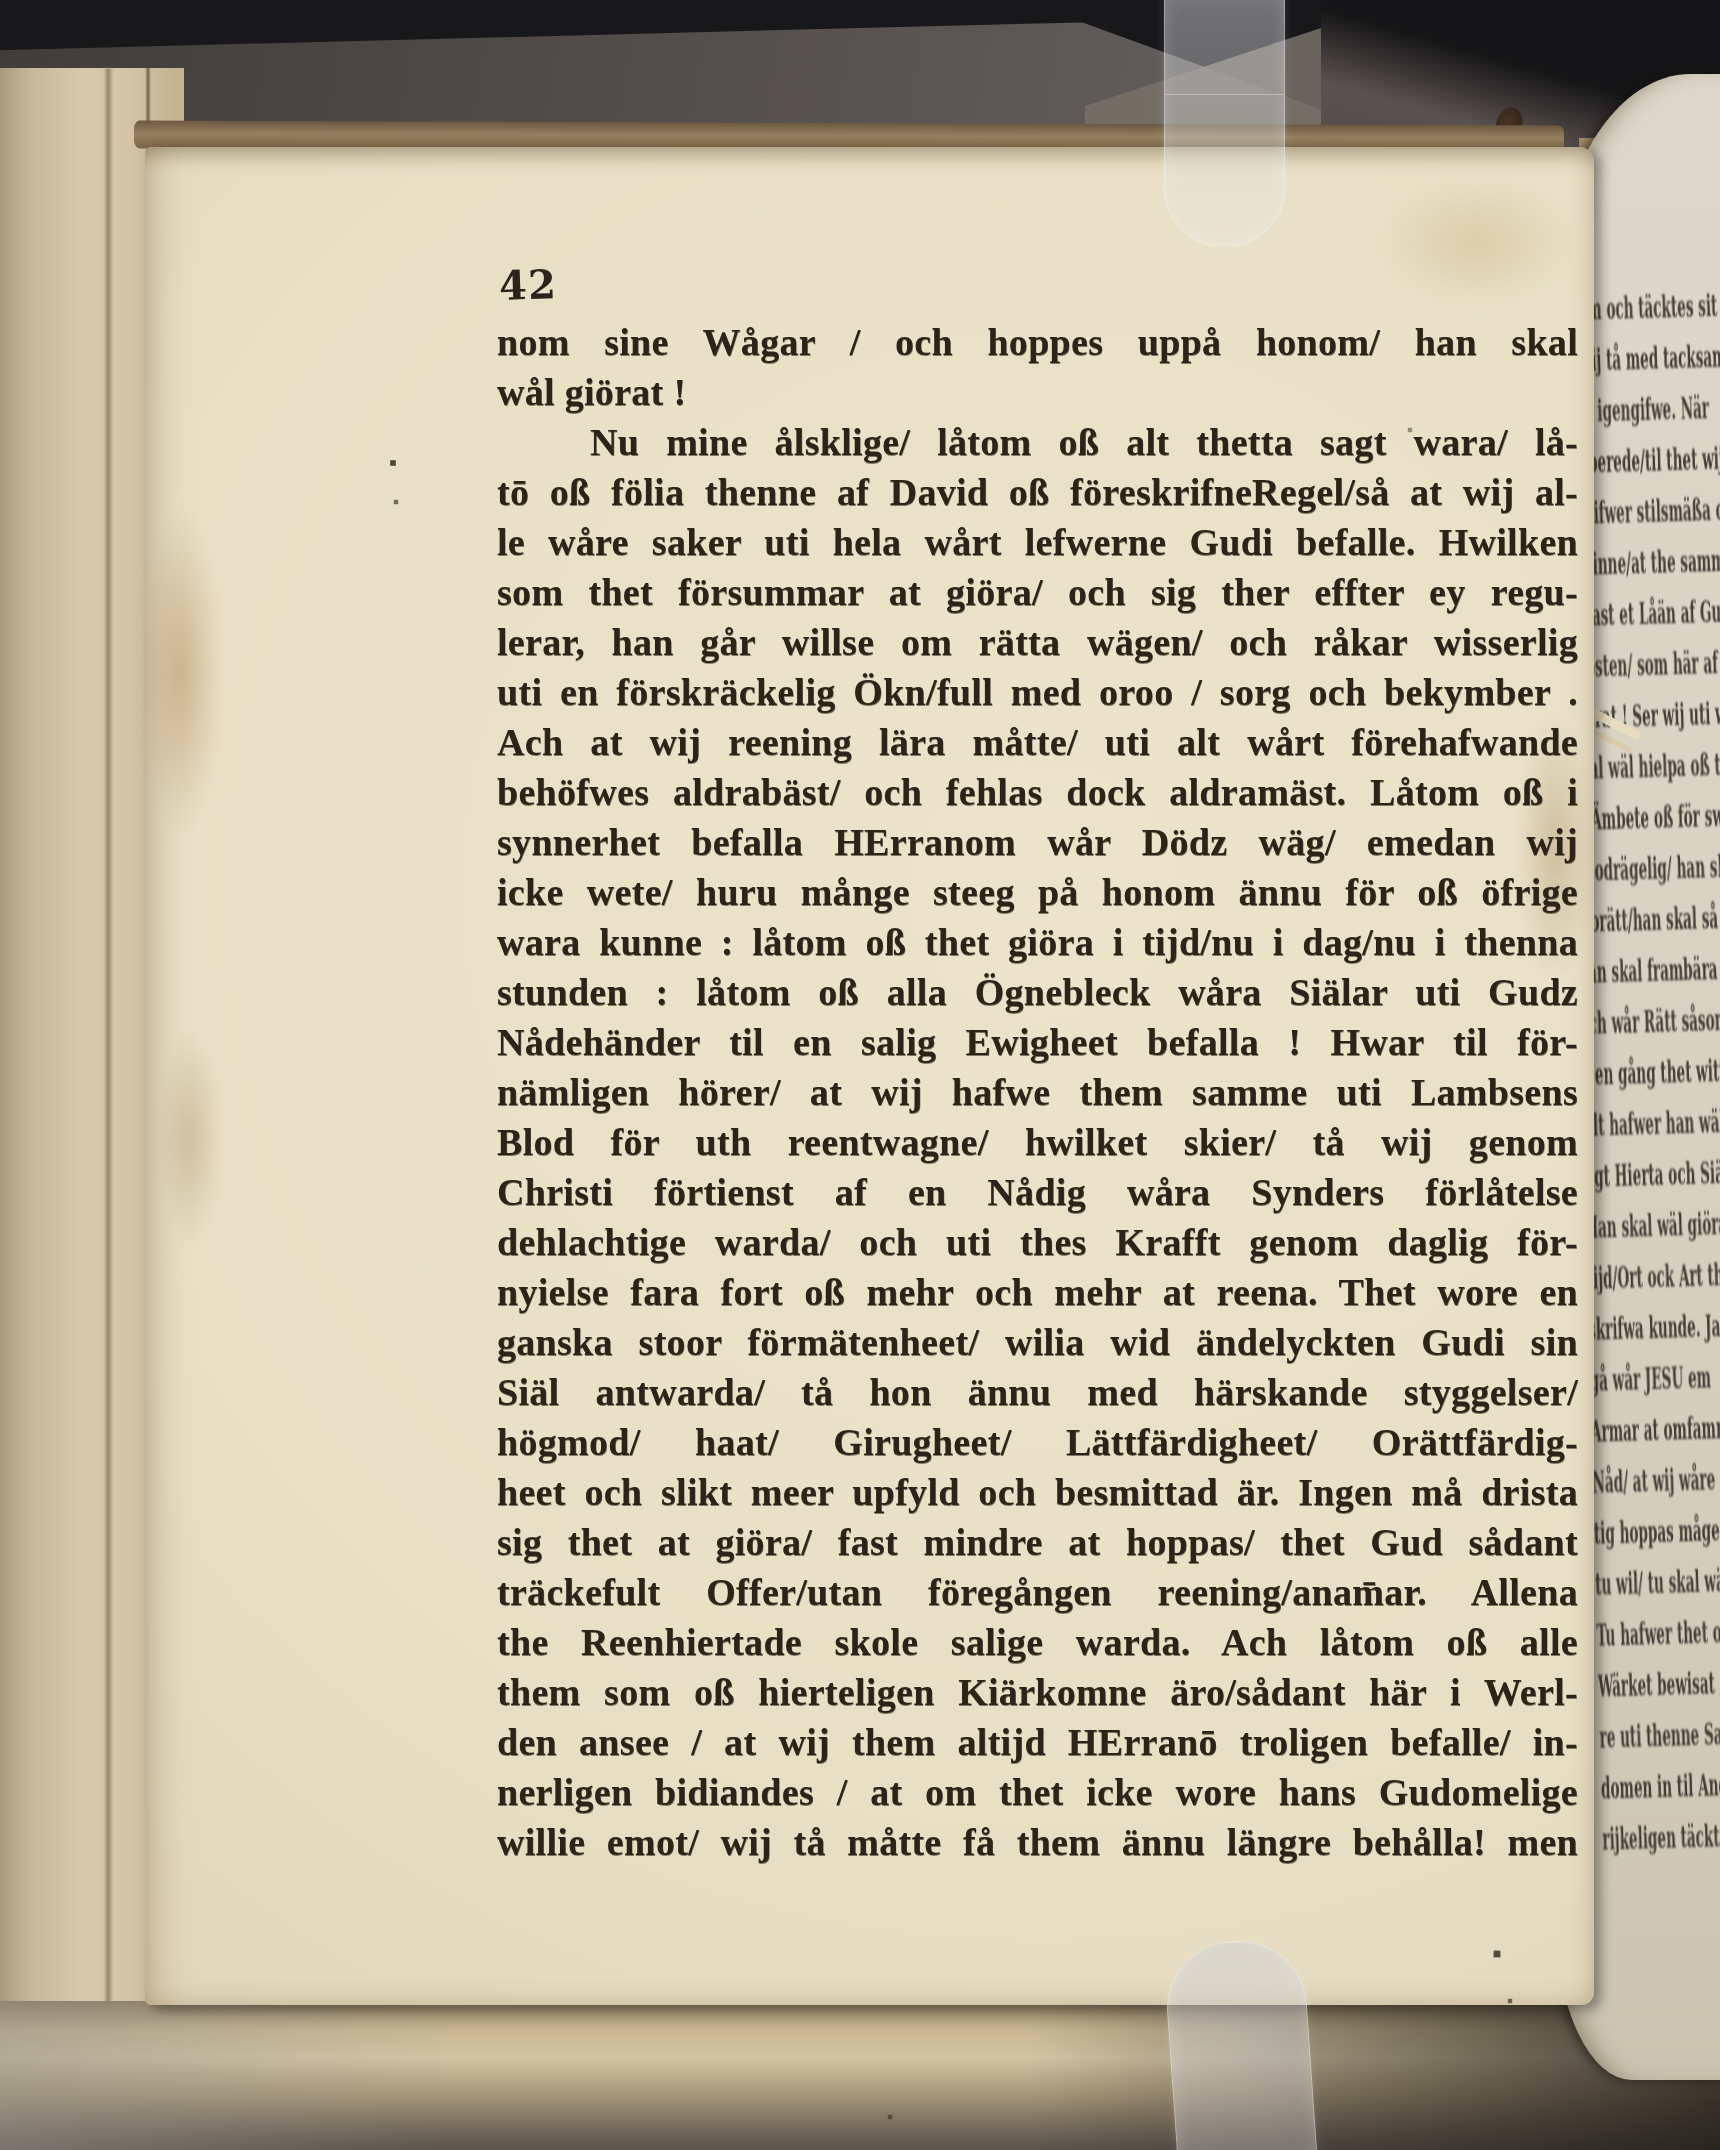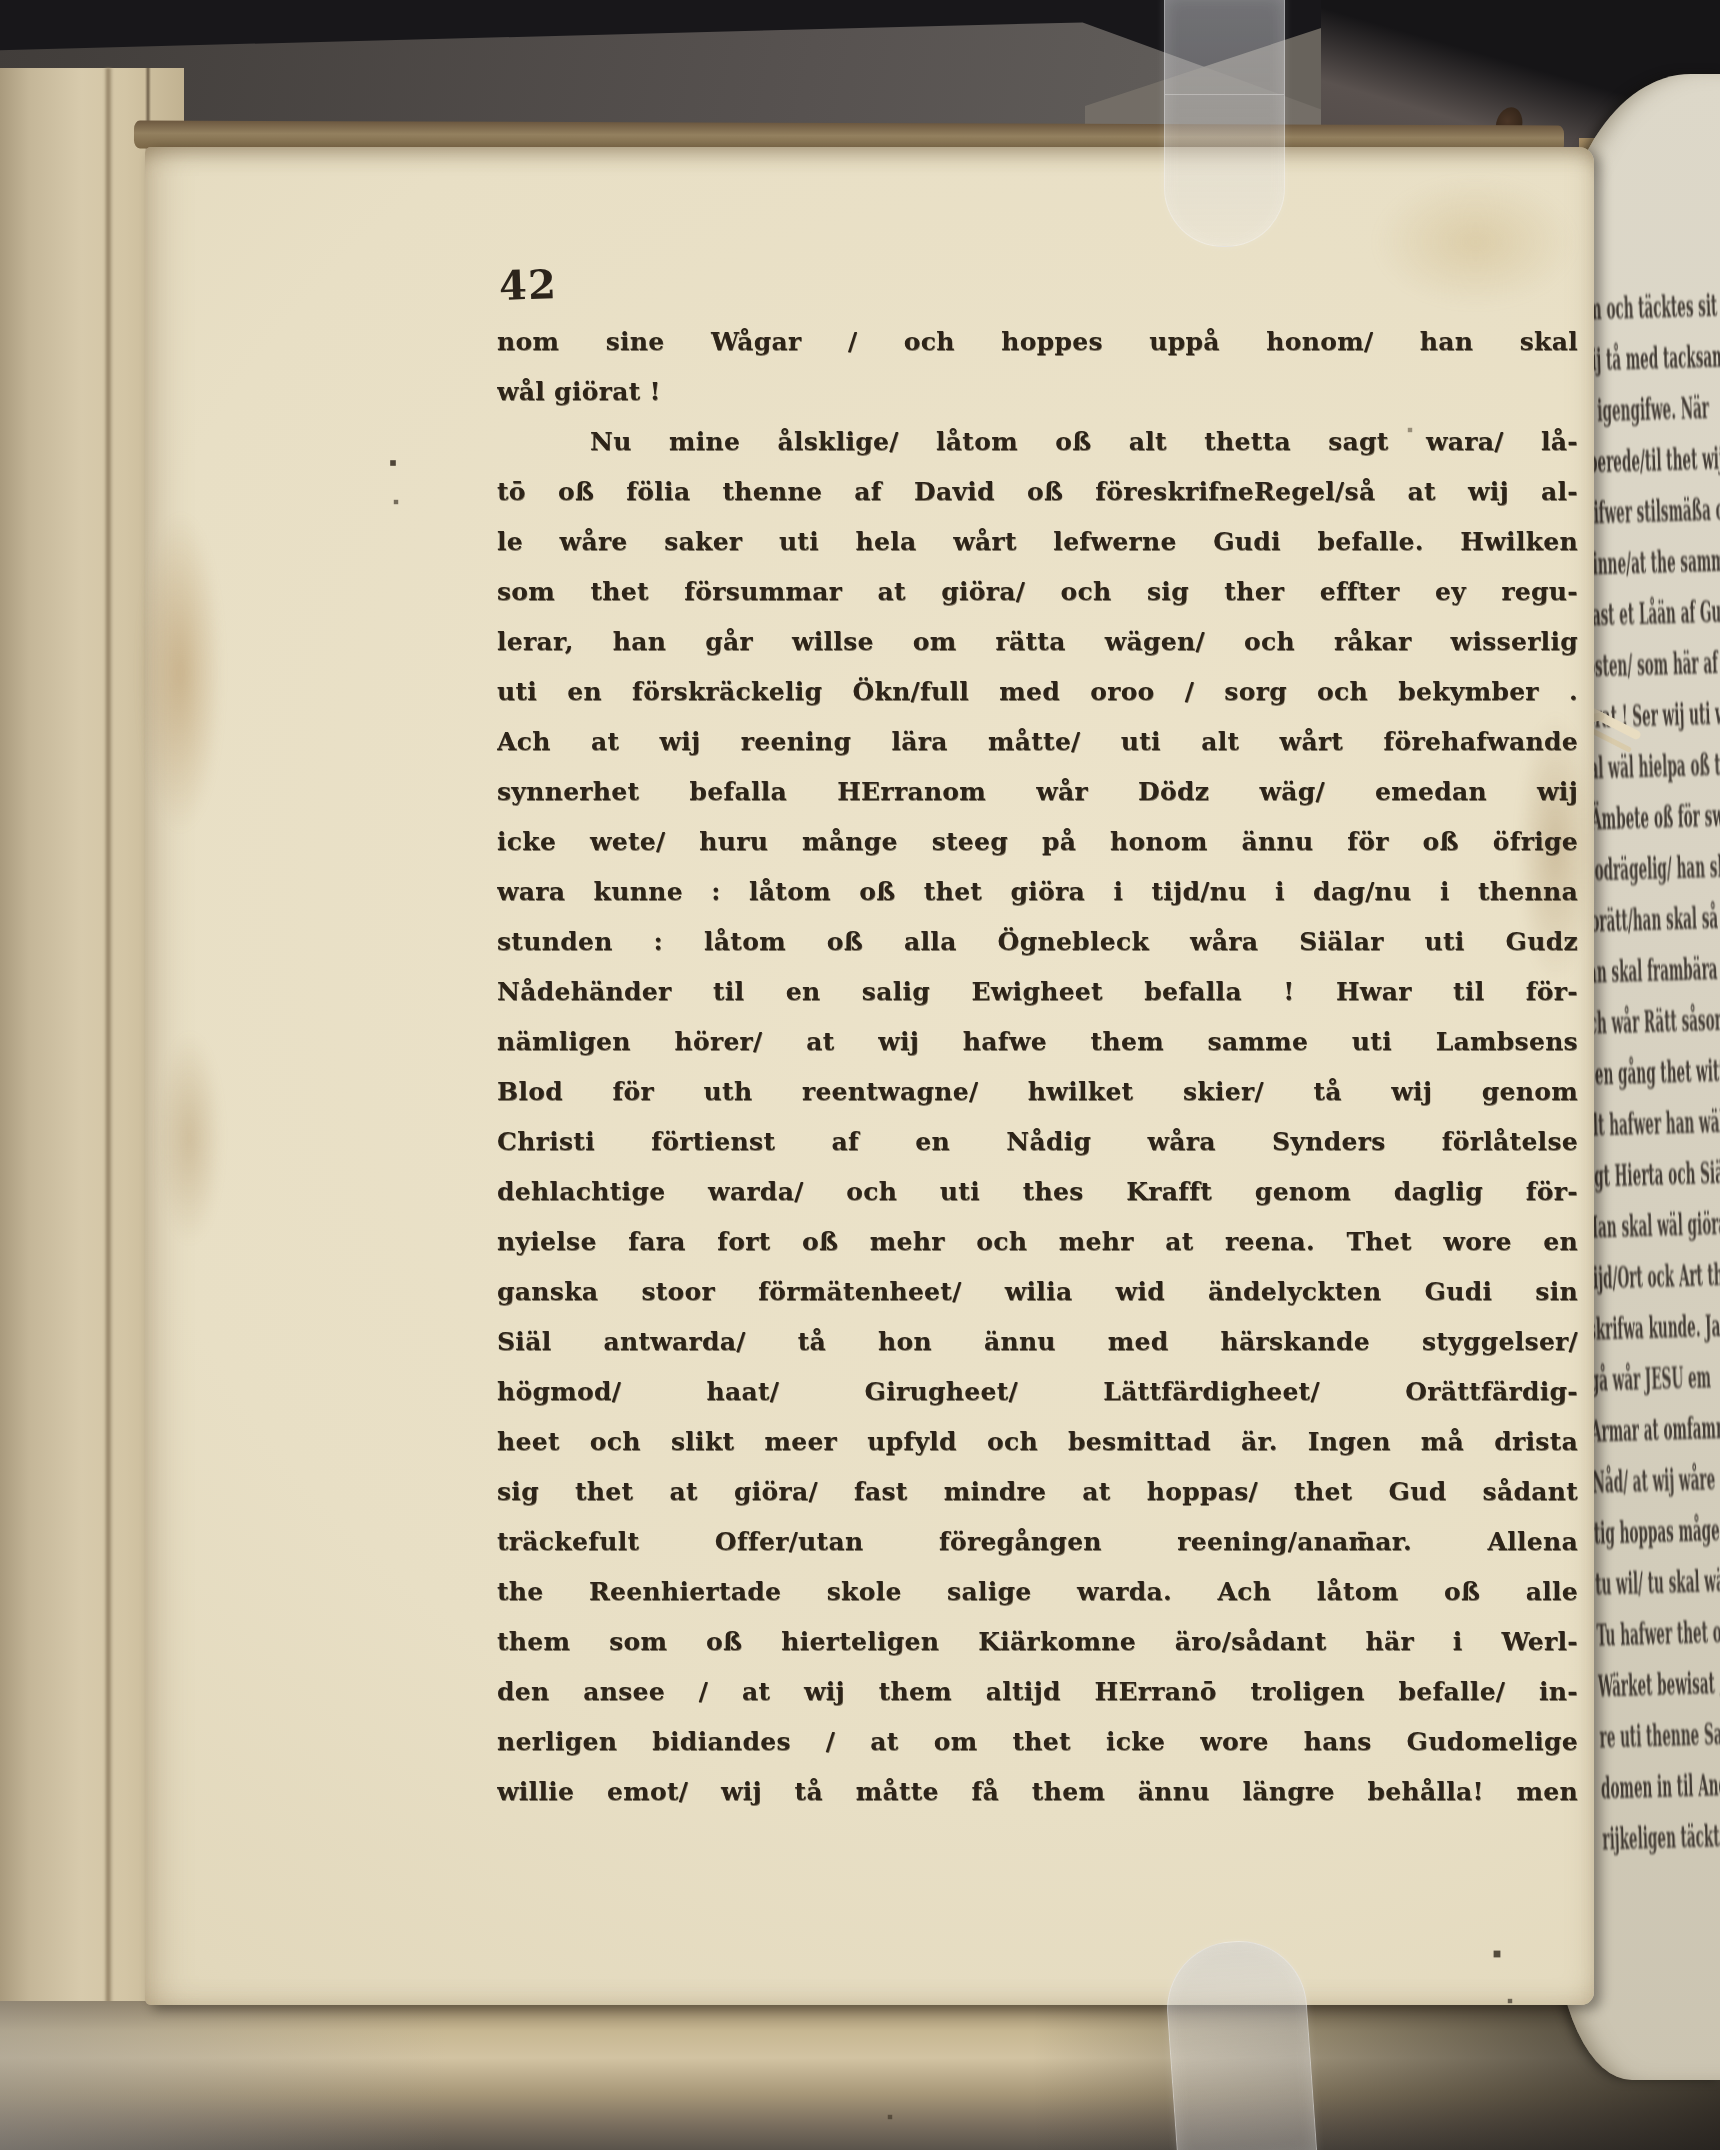--- a/index.html
+++ b/index.html
@@ -72,22 +72,22 @@
     background:radial-gradient(closest-side,rgba(150,115,65,.3),transparent);filter:blur(4.7px);}
   .stain3{position:absolute;right:17.7px;top:29.5px;width:201px;height:130px;
     background:radial-gradient(closest-side,rgba(188,158,94,.28),transparent);filter:blur(5.9px);}
   .stain4{position:absolute;right:0;top:566px;width:77px;height:271px;
     background:radial-gradient(closest-side,rgba(148,118,72,.32),transparent);filter:blur(4.1px);}
 
   .pageno{position:absolute;left:354px;top:114px;font-weight:700;font-size:40px;
     color:#2c241b;letter-spacing:1.2px;transform:rotate(-2deg);}
 
   .text{position:absolute;left:352px;top:170px;width:1081px;color:#2d2419;
-    font-weight:700;font-size:25px;line-height:50px;letter-spacing:0.3px;
-    text-shadow:0.4px 0.5px 0.4px rgba(45,35,20,.55);}
+    font-weight:700;font-size:38px;line-height:50px;letter-spacing:0.3px;
+    text-shadow:0.4px 0.5px 0.4px rgba(45,35,20,.55);font-family:Liberation Serif, serif;}
   .line{height:50px;overflow:hidden;text-align:justify;text-align-last:justify;}
   .line:nth-child(2){text-align-last:left;}
   .line:nth-child(3){text-indent:93px;}
 
   .specks{position:absolute;left:0;top:0;width:2.4px;height:2.4px;
     box-shadow:247px 315px 0 1.8px rgba(40,30,20,.8),
                250px 354px 0 1.2px rgba(40,30,20,.6),
                1351px 1806px 0 2.4px rgba(35,28,18,.75),
                1364px 1853px 0 1.2px rgba(35,28,18,.6),
                744px 1969px 0 1.2px rgba(40,32,20,.5),
@@ -169,20 +169,21 @@
     <div class="text">
         <div class="line">nom sine Wågar / och hoppes uppå honom/ han skal</div>
         <div class="line">wål giörat !</div>
         <div class="line">Nu mine ålsklige/ låtom oß alt thetta sagt wara/ lå-</div>
         <div class="line">tō oß fölia thenne af David oß föreskrifneRegel/så at wij al-</div>
         <div class="line">le wåre saker uti hela wårt lefwerne Gudi befalle. Hwilken</div>
         <div class="line">som thet försummar at giöra/ och sig ther effter ey regu-</div>
         <div class="line">lerar, han går willse om rätta wägen/ och råkar wisserlig</div>
         <div class="line">uti en förskräckelig Ökn/full med oroo / sorg och bekymber .</div>
         <div class="line">Ach at wij reening lära måtte/ uti alt wårt förehafwande</div>
+        <div class="line">behöfwes aldrabäst/ och fehlas dock aldramäst. Låtom oß i</div>
         <div class="line">synnerhet befalla HErranom wår Dödz wäg/ emedan wij</div>
         <div class="line">icke wete/ huru månge steeg på honom ännu för oß öfrige</div>
         <div class="line">wara kunne : låtom oß thet giöra i tijd/nu i dag/nu i thenna</div>
         <div class="line">stunden : låtom oß alla Ögnebleck wåra Siälar uti Gudz</div>
         <div class="line">Nådehänder til en salig Ewigheet befalla ! Hwar til för-</div>
         <div class="line">nämligen hörer/ at wij hafwe them samme uti Lambsens</div>
         <div class="line">Blod för uth reentwagne/ hwilket skier/ tå wij genom</div>
         <div class="line">Christi förtienst af en Nådig wåra Synders förlåtelse</div>
         <div class="line">dehlachtige warda/ och uti thes Krafft genom daglig för-</div>
         <div class="line">nyielse fara fort oß mehr och mehr at reena. Thet wore en</div>

